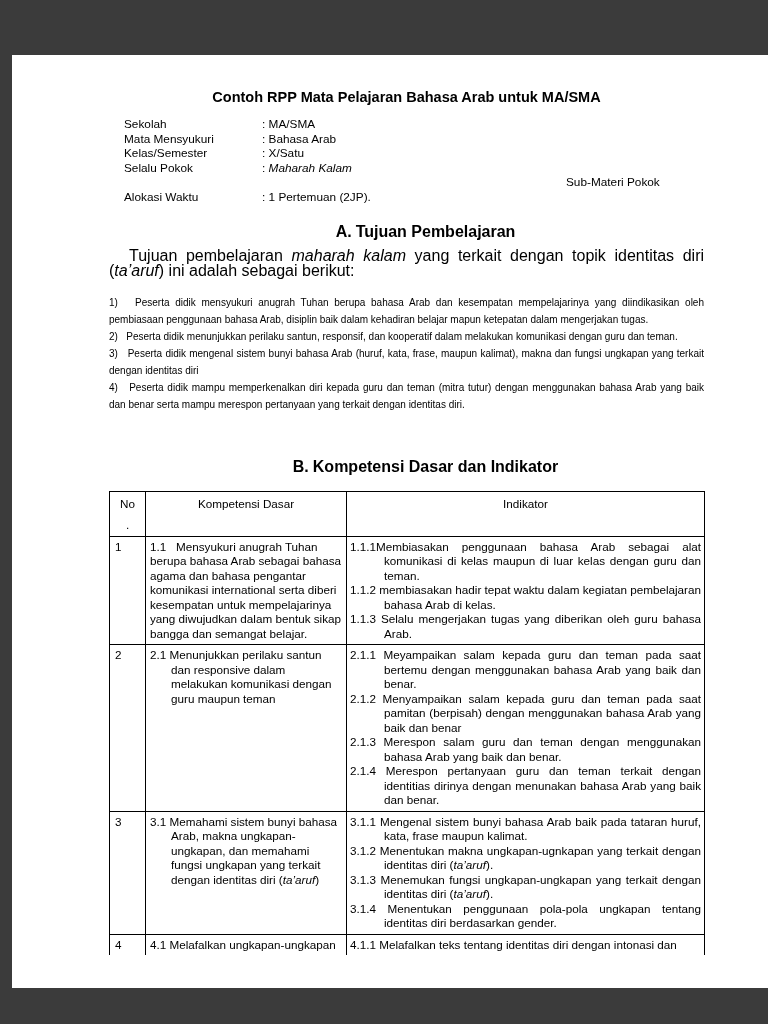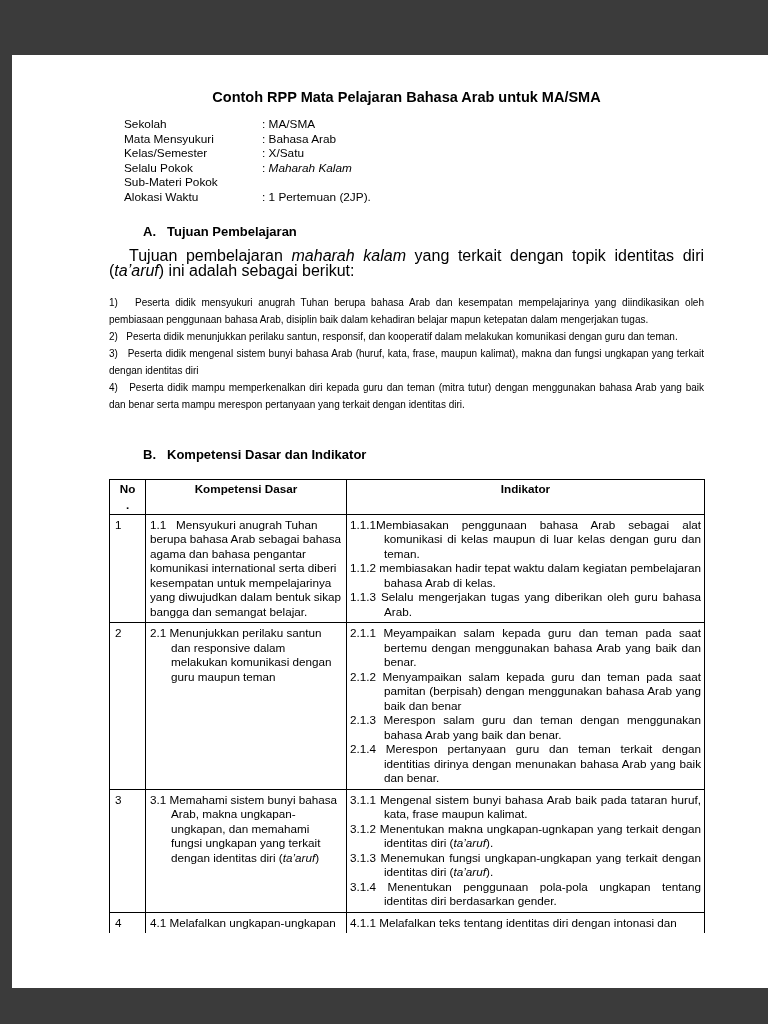--- a/index.html
+++ b/index.html
@@ -16,49 +16,49 @@
     width: 768px; height: 933px;
     background: #ffffff;
     padding: 33px 76px 0 97px;
     overflow: hidden;
   }
   .doc-title {
     font-size: 14.5px; font-weight: bold; text-align: center;
     line-height: 18px; margin-bottom: 11px;
   }
   .info-block { margin-left: 15px; }
-  .info-row { display: flex; font-size: 11.8px; line-height: 14.5px; }
+  .info-row { display: flex; font-size: 11.8px; line-height: 14.5px; justify-content: flex-end; }
   .info-label { width: 138px; flex: none; }
   .info-value { flex: 1; }
   .section-heading {
     margin-top: 20px; margin-left: 34px;
-    font-weight: bold; font-size: 13px; line-height: 15px;
+    font-weight: bold; font-size: 16px; line-height: 15px; text-align: center;
   }
   .sec-num { display: inline-block; width: 24px; }
-  .sec-b { margin-top: 34px; }
+  .sec-b { margin-top: 46px; }
   .intro {
     margin-top: 10px; font-size: 16px; line-height: 14.8px;
     text-indent: 20px; text-align: justify;
   }
   .tujuan-list { margin-top: 15px; }
   .tujuan-item {
     font-size: 10px; line-height: 17px; text-align: justify;
   }
   .kd-table {
     margin-top: 17px; width: 595px;
     border-collapse: collapse; table-layout: fixed;
     font-size: 11.7px;
   }
   .col-w-no { width: 36px; }
   .col-w-kd { width: 201px; }
   .col-w-ind { width: 358px; }
   .kd-table th, .kd-table td { border: 1px solid #000; vertical-align: top; }
   .kd-table th {
-    font-weight: bold; text-align: center;
-    white-space: pre-line; line-height: 16px; padding: 1px 2px;
+    font-weight: normal; text-align: center;
+    white-space: pre-line; line-height: 21px; padding: 1px 2px;
   }
   td.col-no { padding: 3px 2px 2px 5px; line-height: 14.5px; }
   td.col-kd { padding: 3px 4px; }
   td.col-ind { padding: 3px 3px; }
   .kd-text { line-height: 14.5px; padding-left: 21px; text-indent: -21px; }
   tbody tr:first-child .kd-text { padding-left: 0; text-indent: 0; }
   .ind-item {
     line-height: 14.5px; text-align: justify;
     padding-left: 34px; text-indent: -34px;
   }

